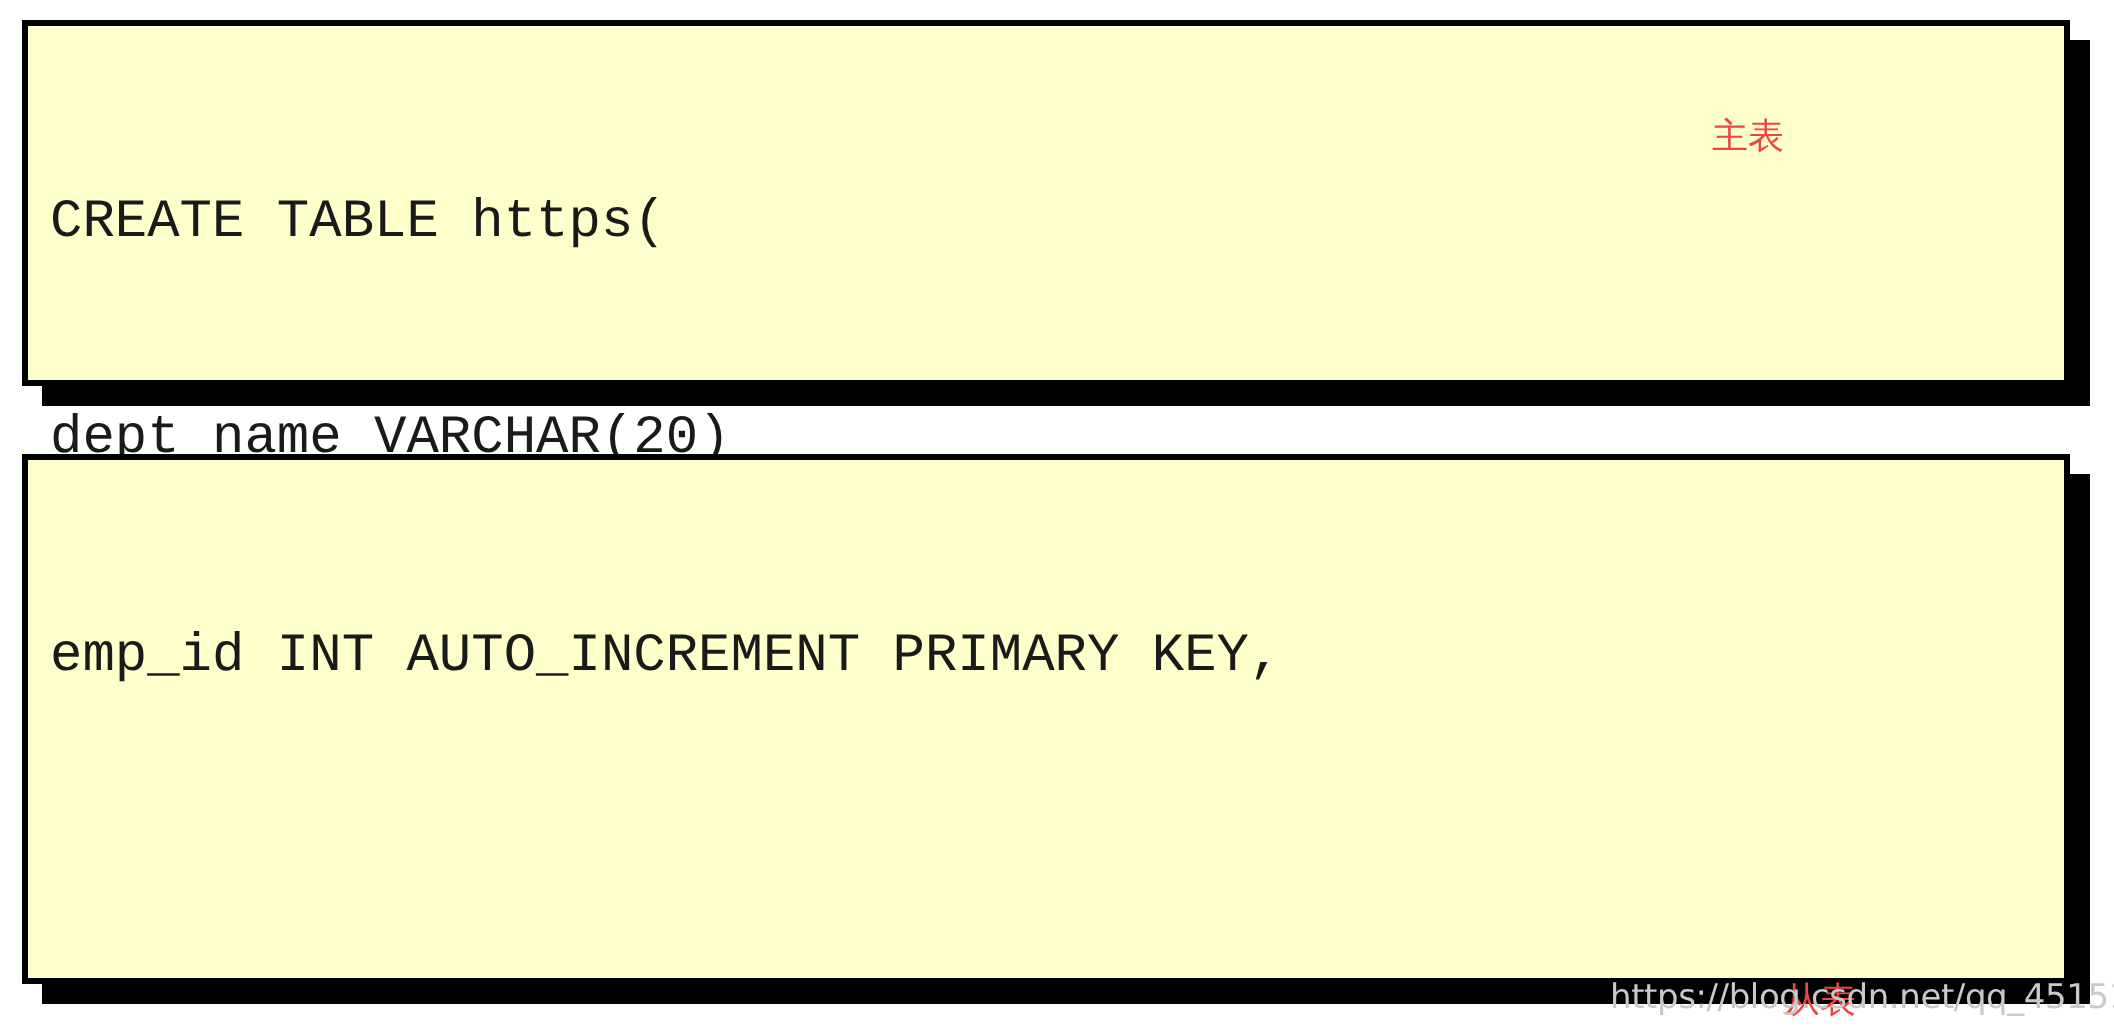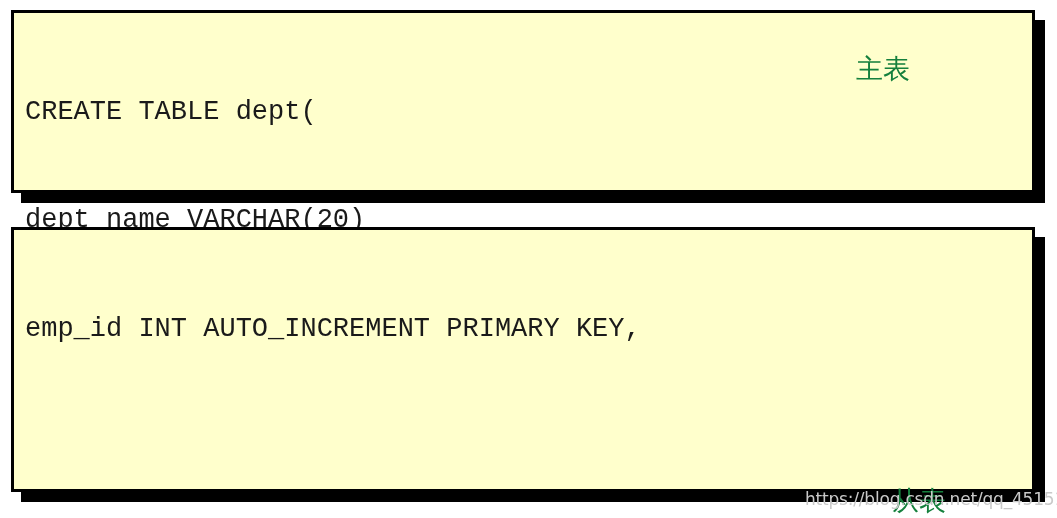--- a/index.html
+++ b/index.html
@@ -51,23 +51,23 @@
   }
 
   .code-line {
     white-space: pre;
     height: 36px;
   }
 
   .table-role {
     position: absolute;
     font-family: "DejaVu Sans", "Liberation Sans", sans-serif;
-    font-size: 27px;
+    font-size: 18px;
     line-height: 32px;
-    color: #15803d;
+    color: #ef4444;
     white-space: nowrap;
   }
 
   #role-dept {
     left: 842px;
     top: 40px;
   }
 
   #role-emp {
     left: 878px;
@@ -84,21 +84,21 @@
     color: #c9c9c9;
     white-space: nowrap;
     letter-spacing: -0.2px;
   }
 </style>
 </head>
 <body>
 
 <div class="code-card" id="card-dept">
   <div class="code-body">
-    <div class="code-line">CREATE TABLE dept(</div>
+    <div class="code-line">CREATE TABLE https(</div>
     <div class="code-line">dept_name VARCHAR(20)</div>
     <div class="code-line">);</div>
   </div>
   <div class="table-role" id="role-dept">主表</div>
 </div>
 
 <div class="code-card" id="card-emp">
   <div class="code-body">
     <div class="code-line">emp_id INT AUTO_INCREMENT PRIMARY KEY,</div>
     

